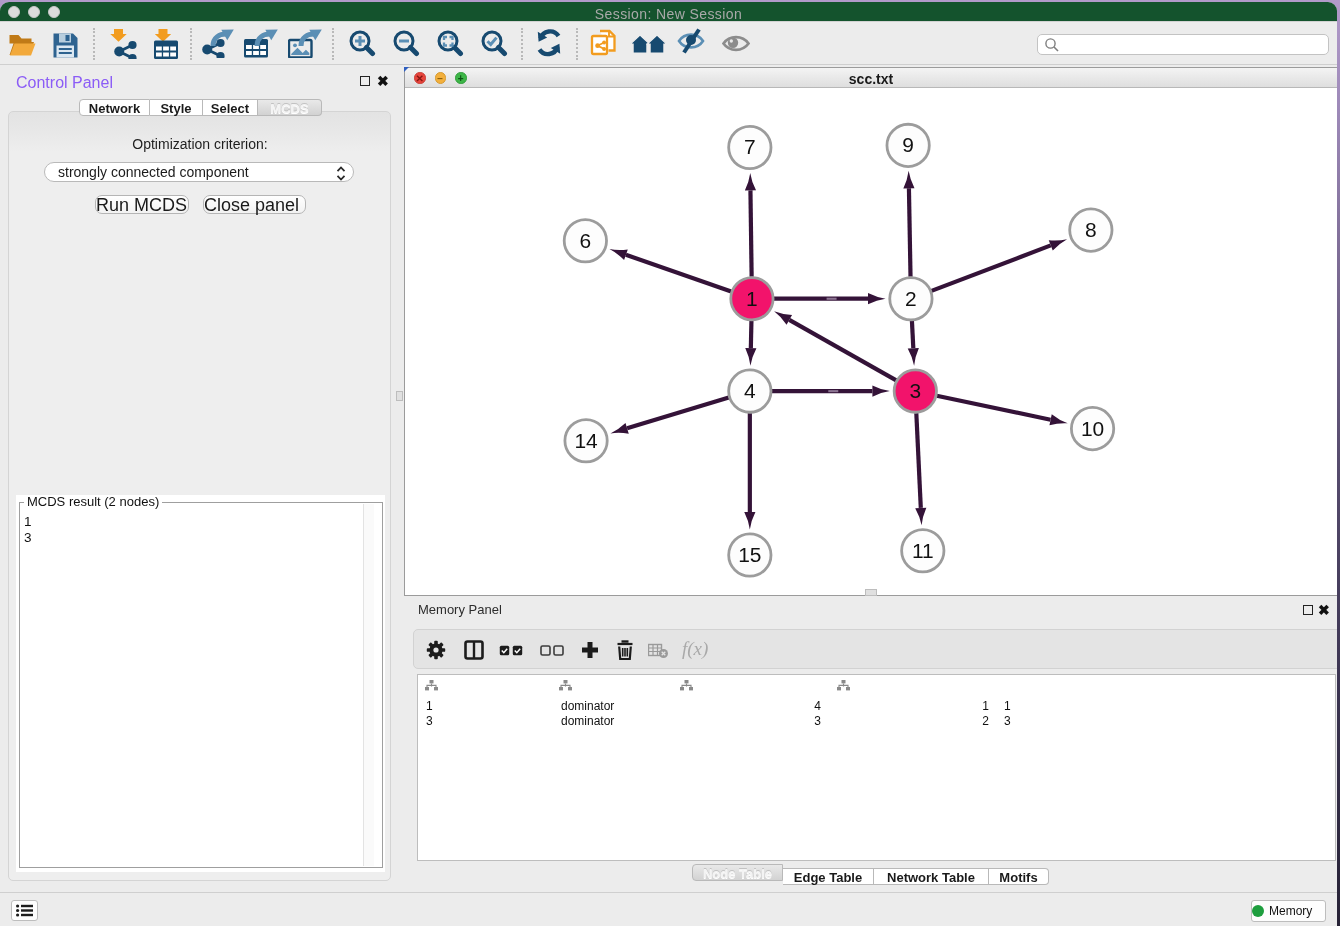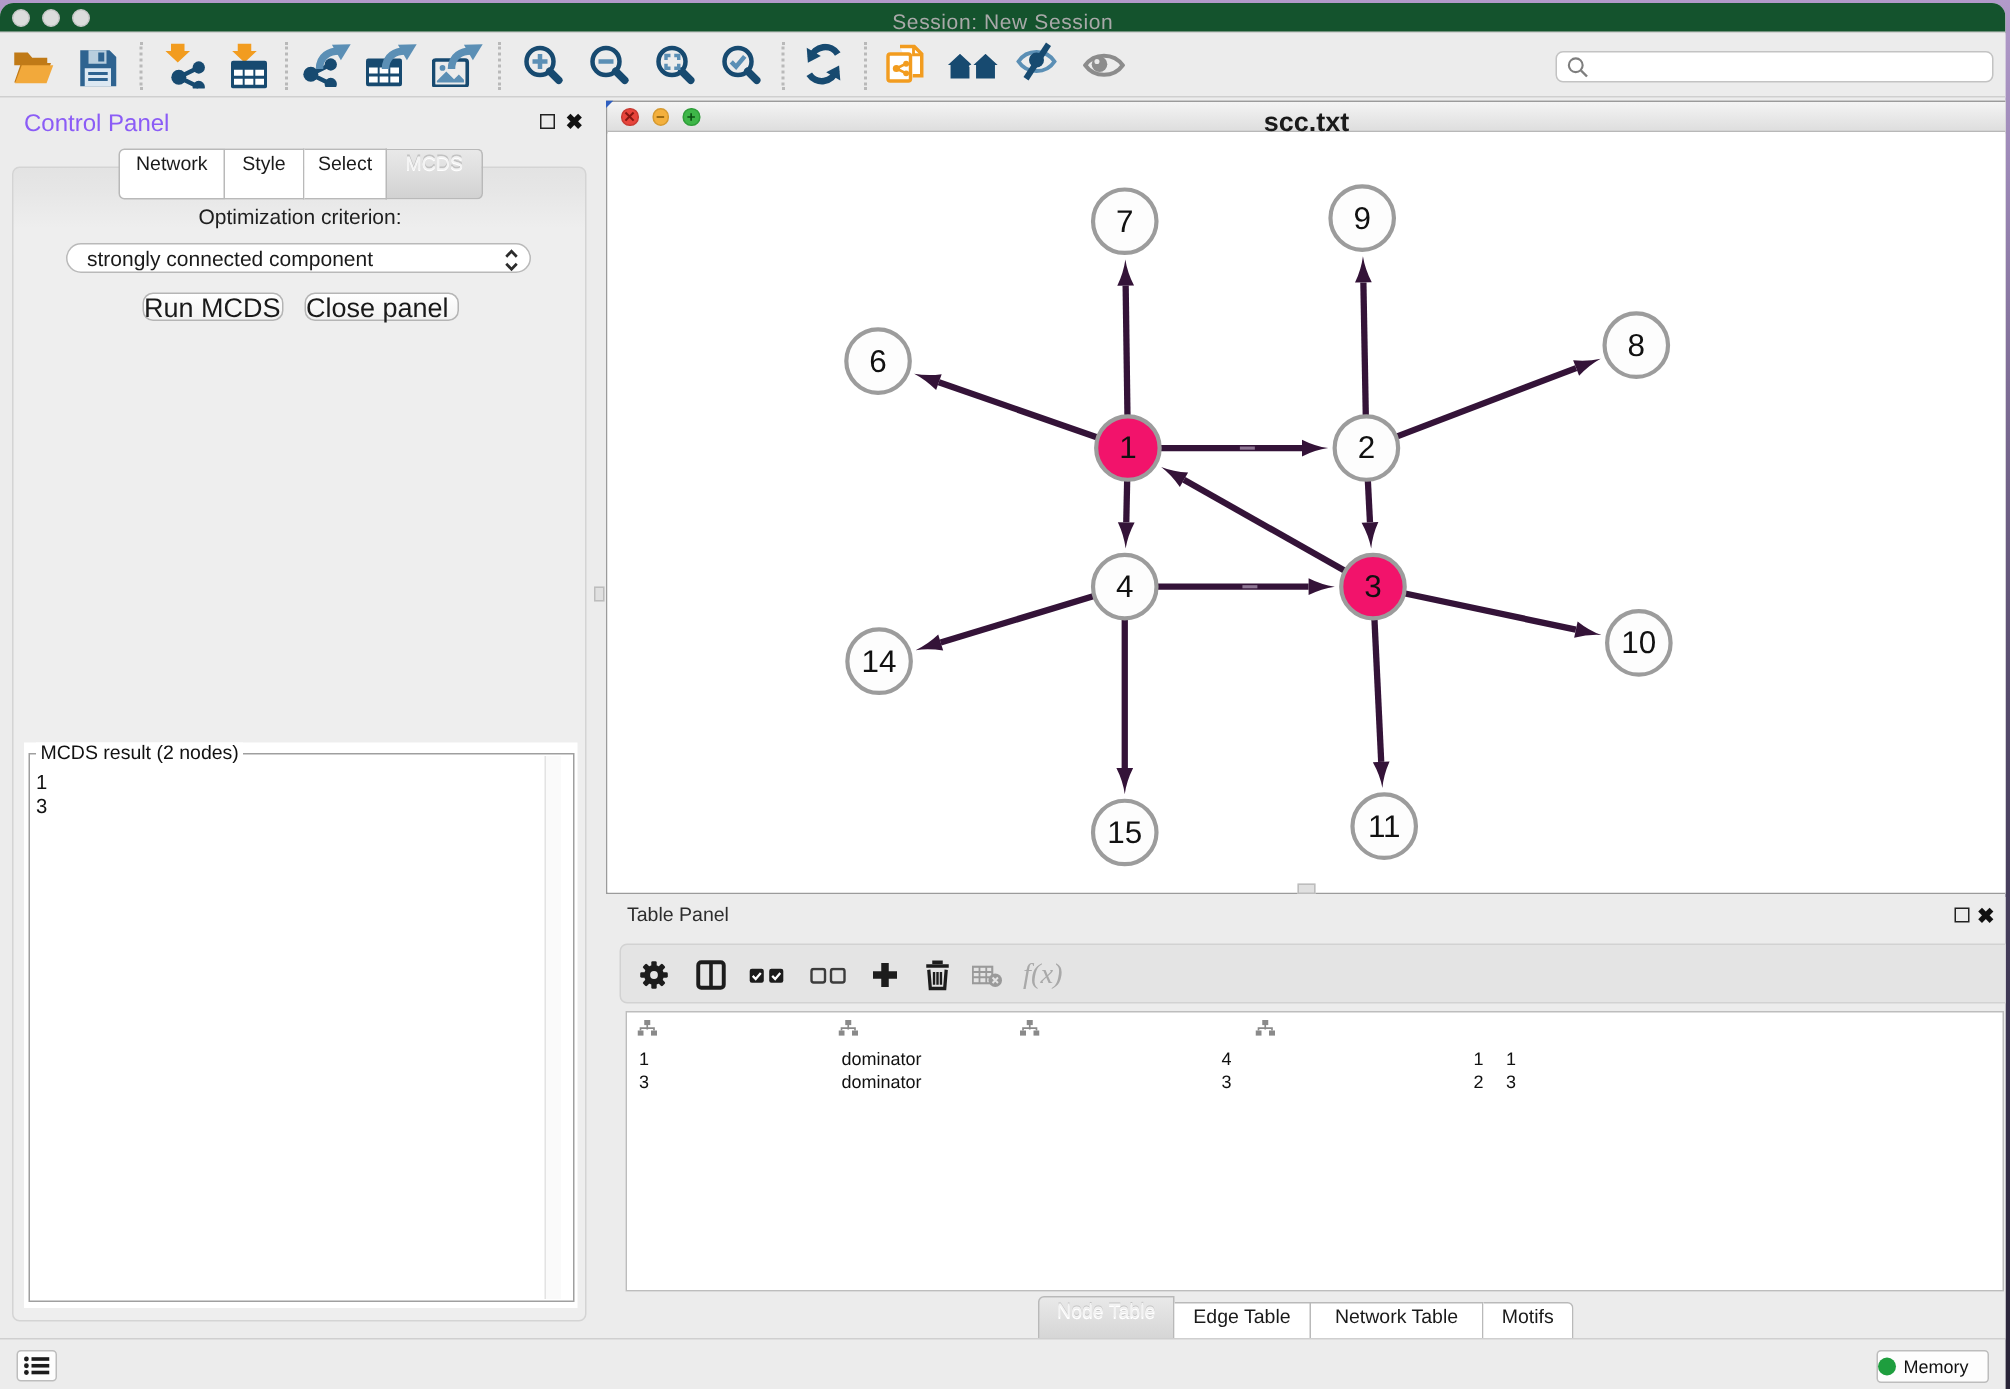--- a/index.html
+++ b/index.html
@@ -11,21 +11,21 @@
 
 #toolbar{position:absolute;left:0;top:21px;width:100%;height:42px;background:#ececec;border-bottom:1px solid #cfcfcf}
 .tsep{position:absolute;top:5px;height:32px;width:0;border-left:2px dotted #b9b9b9}
 .ticon{position:absolute;top:6px}
 #searchbox{position:absolute;left:1037px;top:11px;width:292px;height:21px;background:#fff;border:1px solid #c3c3c3;border-radius:5px}
 
 #cp{position:absolute;left:0;top:64px;width:403px;height:826px}
 #cphead{position:absolute;left:16px;top:8px;font-size:16px;color:#8b5cf6}
 #cpbody{position:absolute;left:8px;top:45px;width:383px;height:770px;background:linear-gradient(180deg,#e3e3e3 0,#e6e6e6 14px,#eeeeee 40px,#eeeeee 100%);border:1px solid #d4d4d4;border-radius:5px}
 .tabrow{position:absolute;font-size:13px;z-index:5}
-.tab{position:absolute;top:0;height:34px;background:#fff;border:1px solid #b9b9b9;border-left:none;text-align:center;line-height:17px;font-weight:normal;color:#1a1a1a}
+.tab{position:absolute;top:0;height:17px;background:#fff;border:1px solid #b9b9b9;border-left:none;text-align:center;line-height:17px;font-weight:bold;color:#1a1a1a}
 .tab.first{border-left:1px solid #b9b9b9;border-radius:4px 0 0 4px}
 .tab.last{border-radius:0 4px 4px 0}
 .tab.sel{background:linear-gradient(180deg,#e9e9e9,#d2d2d2);color:#f3f3f3;text-shadow:0 1px 0 #ffffff,0 -1px 0 #c2c2c2}
 .btn{position:absolute;background:linear-gradient(180deg,#ffffff,#f2f2f2);border:1px solid #b5b5b5;border-radius:7px;font-size:18px;color:#1a1a1a}
 
 .sqbtn{position:absolute;width:10px;height:10px;border:1.5px solid #222}
 .xbtn{position:absolute;font-size:14px;font-weight:bold;color:#111;line-height:10px}
 
 #netwin{position:absolute;left:404px;top:65px;width:934px;height:529px;border:1px solid #9b9b9b;background:#fff}
 #nettitle{position:absolute;left:0;top:0;width:100%;height:20px;background:linear-gradient(180deg,#f4f4f4,#dedede);border-bottom:1px solid #b8b8b8}
@@ -231,21 +231,21 @@
   </div>
 </div>
 <div id="netwin">
       <svg width="5" height="5" viewBox="0 0 5 5" style="position:absolute;left:-1px;top:-1px;z-index:3">
         <path d="M0 0 h5 L0 5 z" fill="#2f5fc0"></path>
       </svg>
   <div id="nettitle">
     <div class="mac" style="left:9px;background:#e8453c;border:1px solid #c93c34;color:#841712;font-weight:700">✕</div>
     <div class="mac" style="left:29.5px;background:#f3b03d;border:1px solid #d69a30;color:#8a5d0a;font-weight:700">−</div>
     <div class="mac" style="left:50px;background:#3eb648;border:1px solid #2f9e3a;color:#0c5214;font-weight:700">+</div>
-    <div style="position:absolute;top:2.5px;width:100%;text-align:center;font-size:18px;font-weight:700;color:#1a1a1a">scc.txt</div>
+    <div style="position:absolute;top:2.5px;width:100%;text-align:center;font-size:14px;font-weight:700;color:#1a1a1a">scc.txt</div>
   </div>
   <svg id="netcanvas" style="left:0;top:21px;position:absolute" width="932" height="507" viewBox="0 0 932 507" font-family="Liberation Sans,sans-serif">
 <g stroke="#341338" stroke-width="4.2" fill="#341338">
 <line x1="346.4" y1="188.1" x2="345.2" y2="101.6"></line>
 <path d="M345.0 84.1 Q346.3 92.8 350.8 101.5 L339.6 101.7 Q343.8 92.9 345.0 84.1 Z" stroke="none"></path>
 <line x1="325.9" y1="202.9" x2="220.4" y2="166.1"></line>
 <path d="M203.9 160.4 Q212.6 162.1 222.3 160.8 L218.6 171.4 Q211.7 164.4 203.9 160.4 Z" stroke="none"></path>
 <line x1="368.7" y1="210.1" x2="463.0" y2="210.1"></line>
 <path d="M480.5 210.1 Q471.8 211.3 463.0 215.7 L463.0 204.5 Q471.8 208.9 480.5 210.1 Z" stroke="none"></path>
 <line x1="346.2" y1="232.1" x2="345.6" y2="259.7"></line>
@@ -293,21 +293,21 @@
 <text x="510.4" y="309.7" text-anchor="middle" font-size="21" fill="#111">3</text>
 <text x="180.5" y="359.5" text-anchor="middle" font-size="21" fill="#111">14</text>
 <text x="688.0" y="347.3" text-anchor="middle" font-size="21" fill="#111">10</text>
 <text x="344.6" y="473.9" text-anchor="middle" font-size="21" fill="#111">15</text>
 <text x="517.9" y="469.7" text-anchor="middle" font-size="21" fill="#111">11</text>
   </svg>
 </div>
 <div style="position:absolute;left:396px;top:389px;width:7px;height:10px;background:#e0e0e0;border:1px solid #bdbdbd"></div>
 <div style="position:absolute;left:865px;top:587px;width:12px;height:7px;background:#e0e0e0;border:1px solid #bdbdbd"></div>
 <div id="tp">
-  <div style="position:absolute;left:14px;top:4px;font-size:13px;color:#2d2d2d">Table Panel</div>
+  <div style="position:absolute;left:14px;top:4px;font-size:13px;color:#2d2d2d">Memory Panel</div>
   <div class="sqbtn" style="left:899px;top:7px"></div>
   <div class="xbtn" style="left:914px;top:7px">✖</div>
   <div id="tptools">
 <svg style="position:absolute;left:12px;top:10px" width="20" height="20" viewBox="0 0 20 20">
           <g fill="#1c1c1c">
             <circle cx="10" cy="10" r="6.6"></circle>
             <rect x="8.2" y="0.8" width="3.6" height="4.2" rx="0.9" transform="rotate(0 10 10)"></rect>
             <rect x="8.2" y="0.8" width="3.6" height="4.2" rx="0.9" transform="rotate(45 10 10)"></rect>
             <rect x="8.2" y="0.8" width="3.6" height="4.2" rx="0.9" transform="rotate(90 10 10)"></rect>
             <rect x="8.2" y="0.8" width="3.6" height="4.2" rx="0.9" transform="rotate(135 10 10)"></rect>

